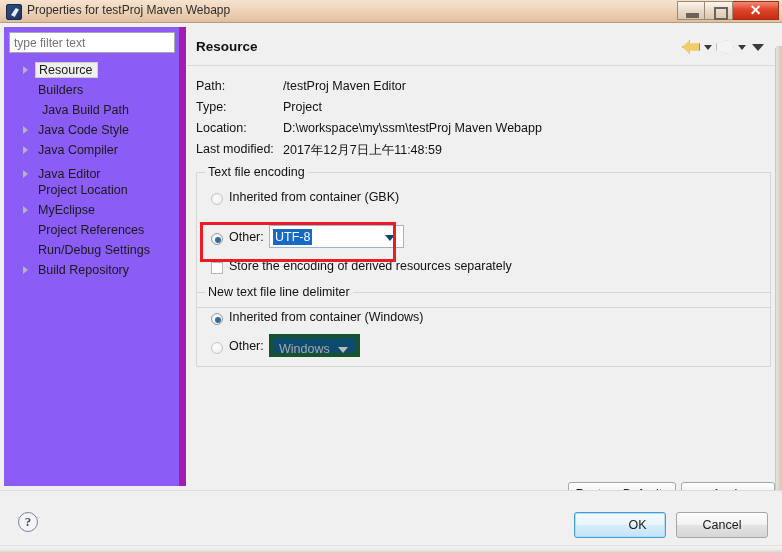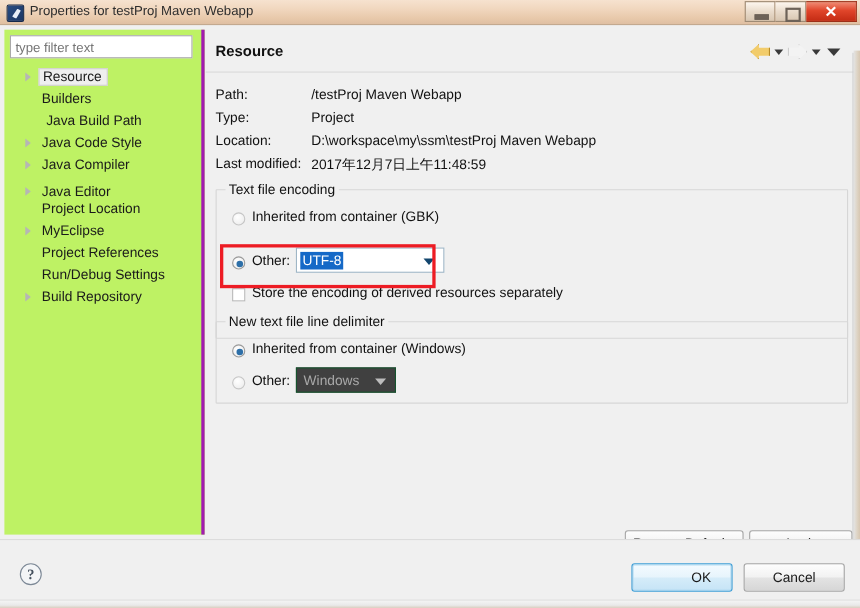--- a/index.html
+++ b/index.html
@@ -103,22 +103,22 @@
     left: 0; top: 23px;
     width: 782px; height: 467px;
     background: #f0f0f0;
   }
 
   
   .leftpane {
     position: absolute;
     left: 4px; top: 4px;
     width: 182px; height: 459px;
-    background: #bef264;
-    border-right: 3px solid #a21caf;
+    background: #8b5cf6;
+    border-right: 7px solid #a21caf;
   }
   .filter-input {
     position: absolute;
     left: 5px; top: 5px;
     width: 166px; height: 21px;
     border: 1px solid #a9a9a9;
     background: #ffffff;
     font-family: "Liberation Sans", sans-serif;
     font-size: 12px;
     color: #8d8d8d;
@@ -293,22 +293,22 @@
   }
   .combo-arrow {
     position: absolute;
     right: 8px; top: 9px;
     width: 0; height: 0;
     border-left: 5px solid transparent;
     border-right: 5px solid transparent;
     border-top: 6px solid #13466e;
   }
   .combo.disabled {
-    border: 1px solid #14532d;
-    background: #404040;
+    border: 4px solid #14532d;
+    background: #0c4a6e;
   }
   .combo.disabled .combo-text {
     position: absolute;
     left: 6px; top: 3px;
     font-size: 12.5px;
     color: #a8a8a8;
     line-height: 17px;
   }
   .combo.disabled .combo-arrow {
     border-top-color: #bcbcbc;
@@ -472,21 +472,21 @@
         <span class="caret-sm"></span>
         <span class="nav-icon">
           <span class="arrow-fwd"></span>
         </span>
         <span class="caret-sm"></span>
         <span class="caret-lg"></span>
       </div>
 
       <div class="info-row" style="top:52px">
         <span class="info-label">Path:</span>
-        <span class="info-value">/testProj Maven Webapp</span>
+        <span class="info-value">/testProj Maven Editor</span>
       </div>
       <div class="info-row" style="top:73px">
         <span class="info-label">Type:</span>
         <span class="info-value">Project</span>
       </div>
       <div class="info-row" style="top:94px">
         <span class="info-label">Location:</span>
         <span class="info-value">D:\workspace\my\ssm\testProj Maven Webapp</span>
       </div>
       <div class="info-row" style="top:115px">

